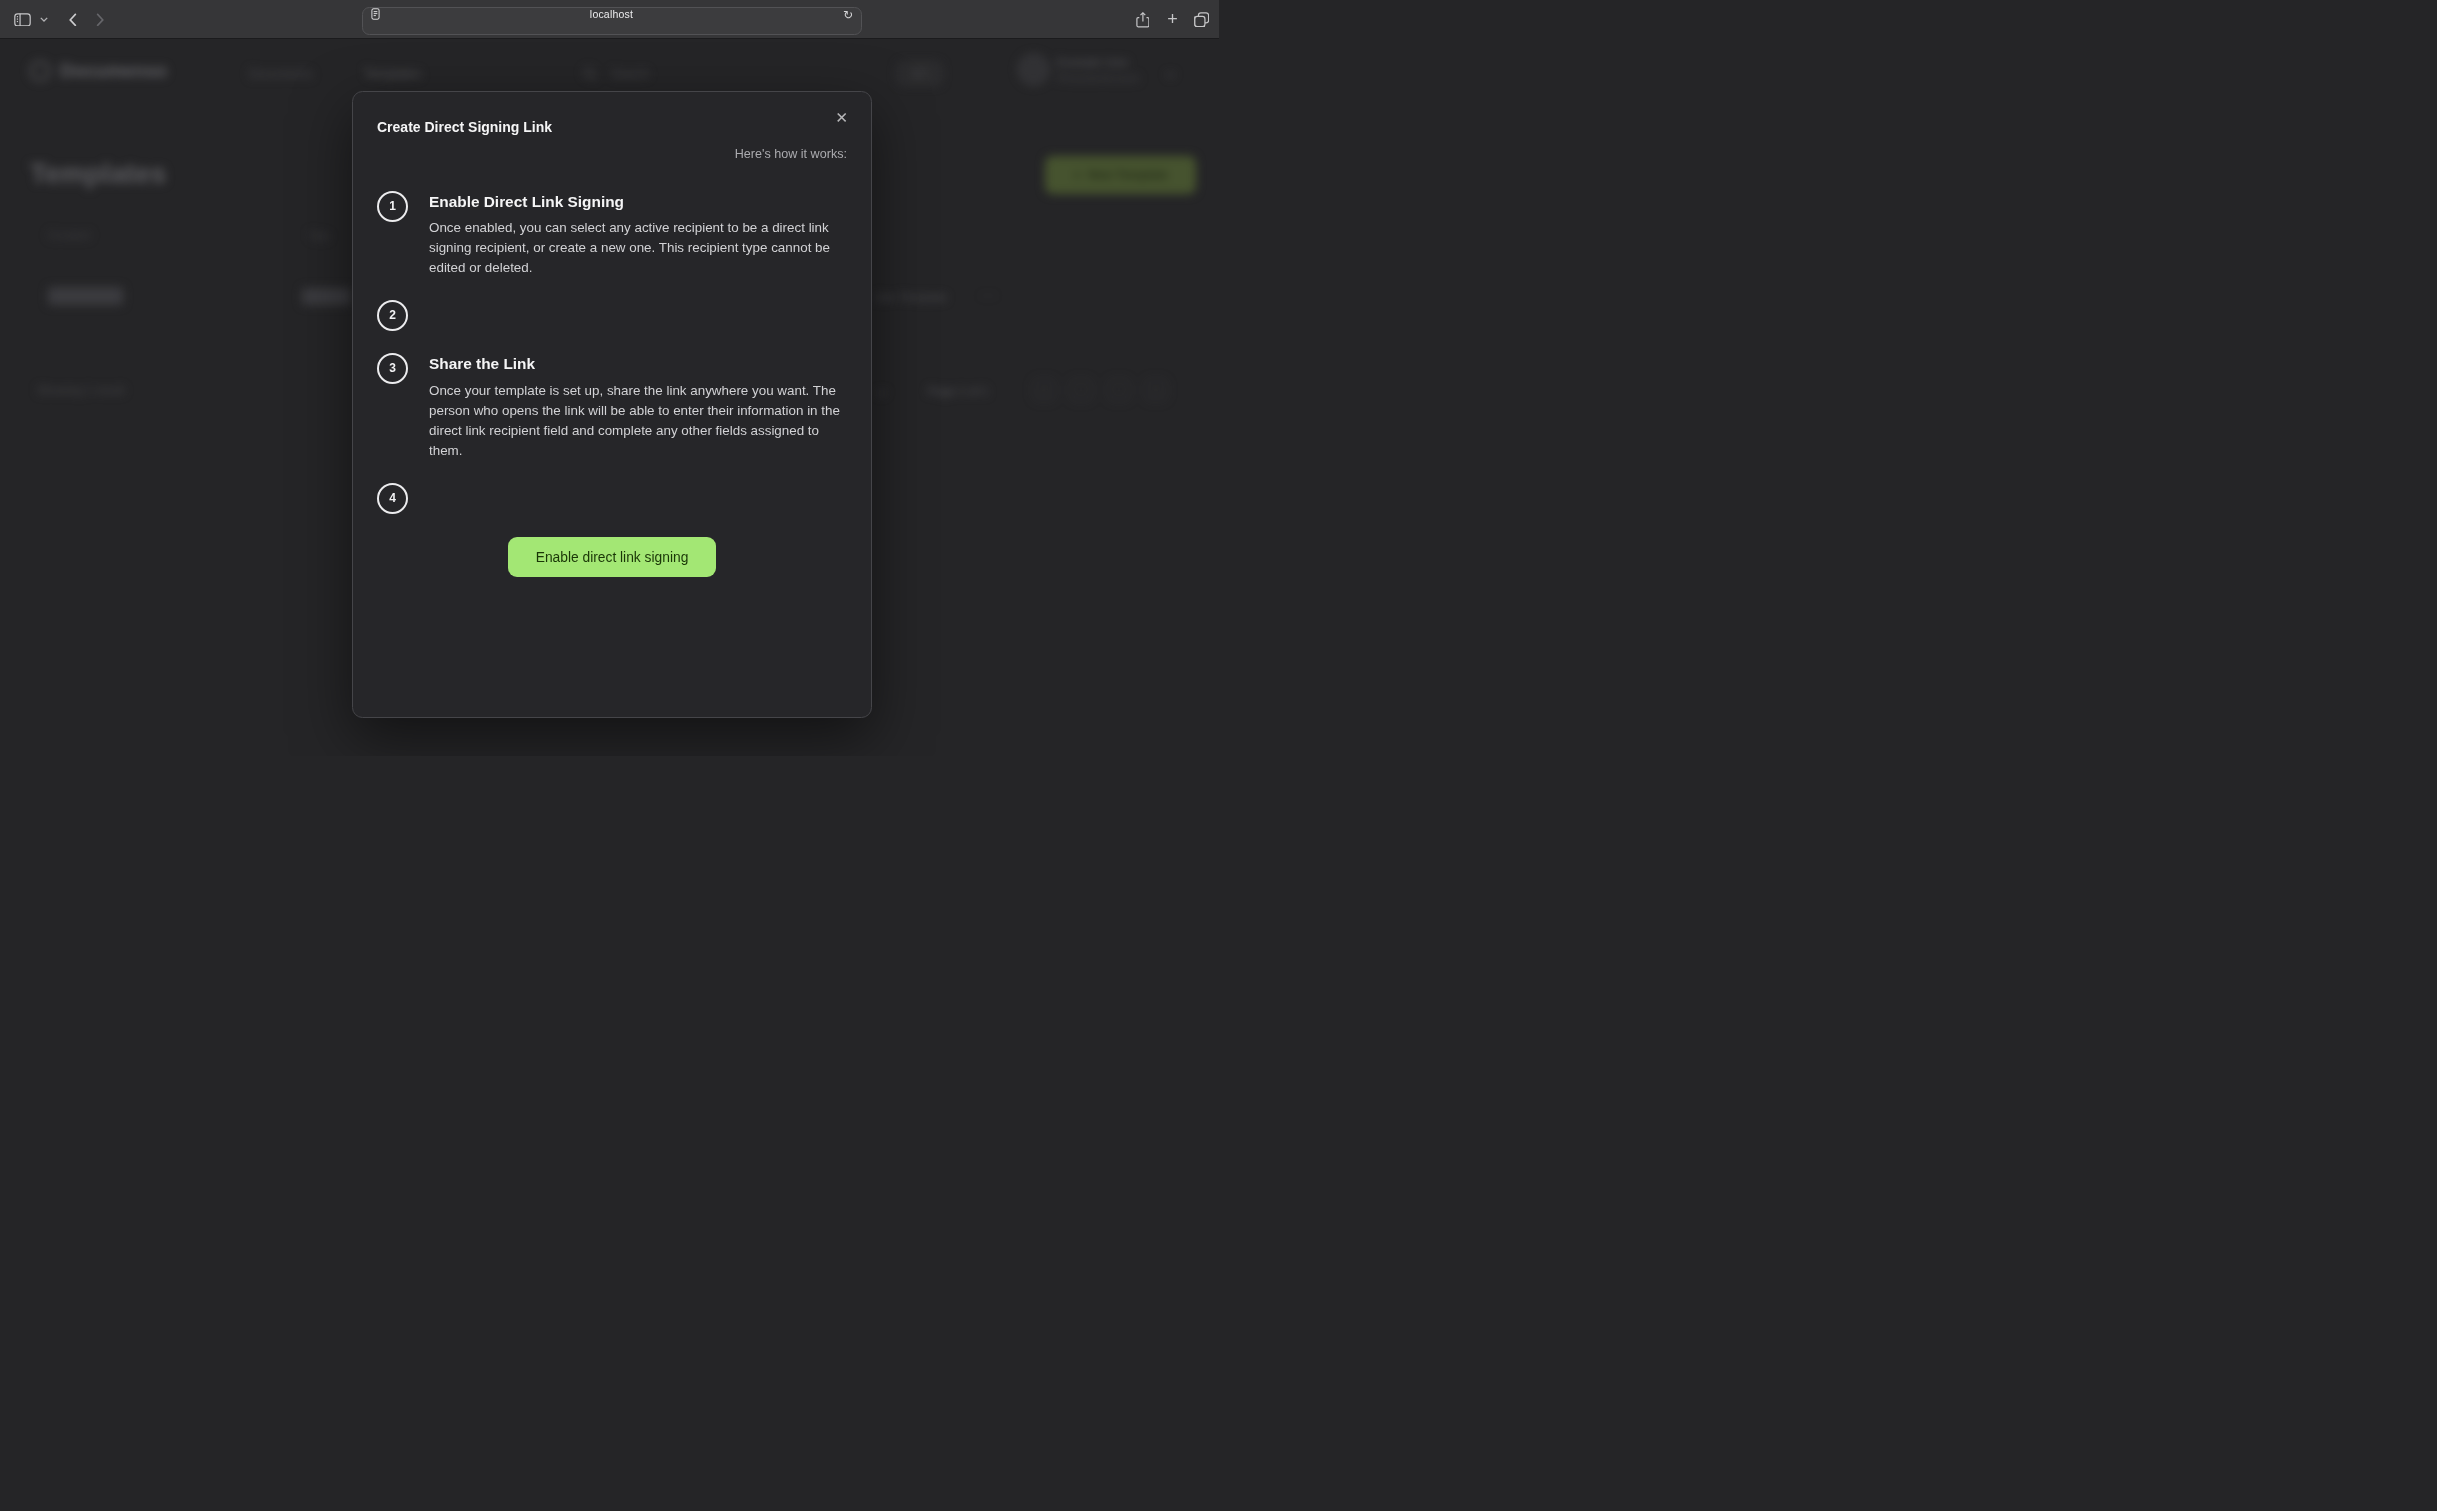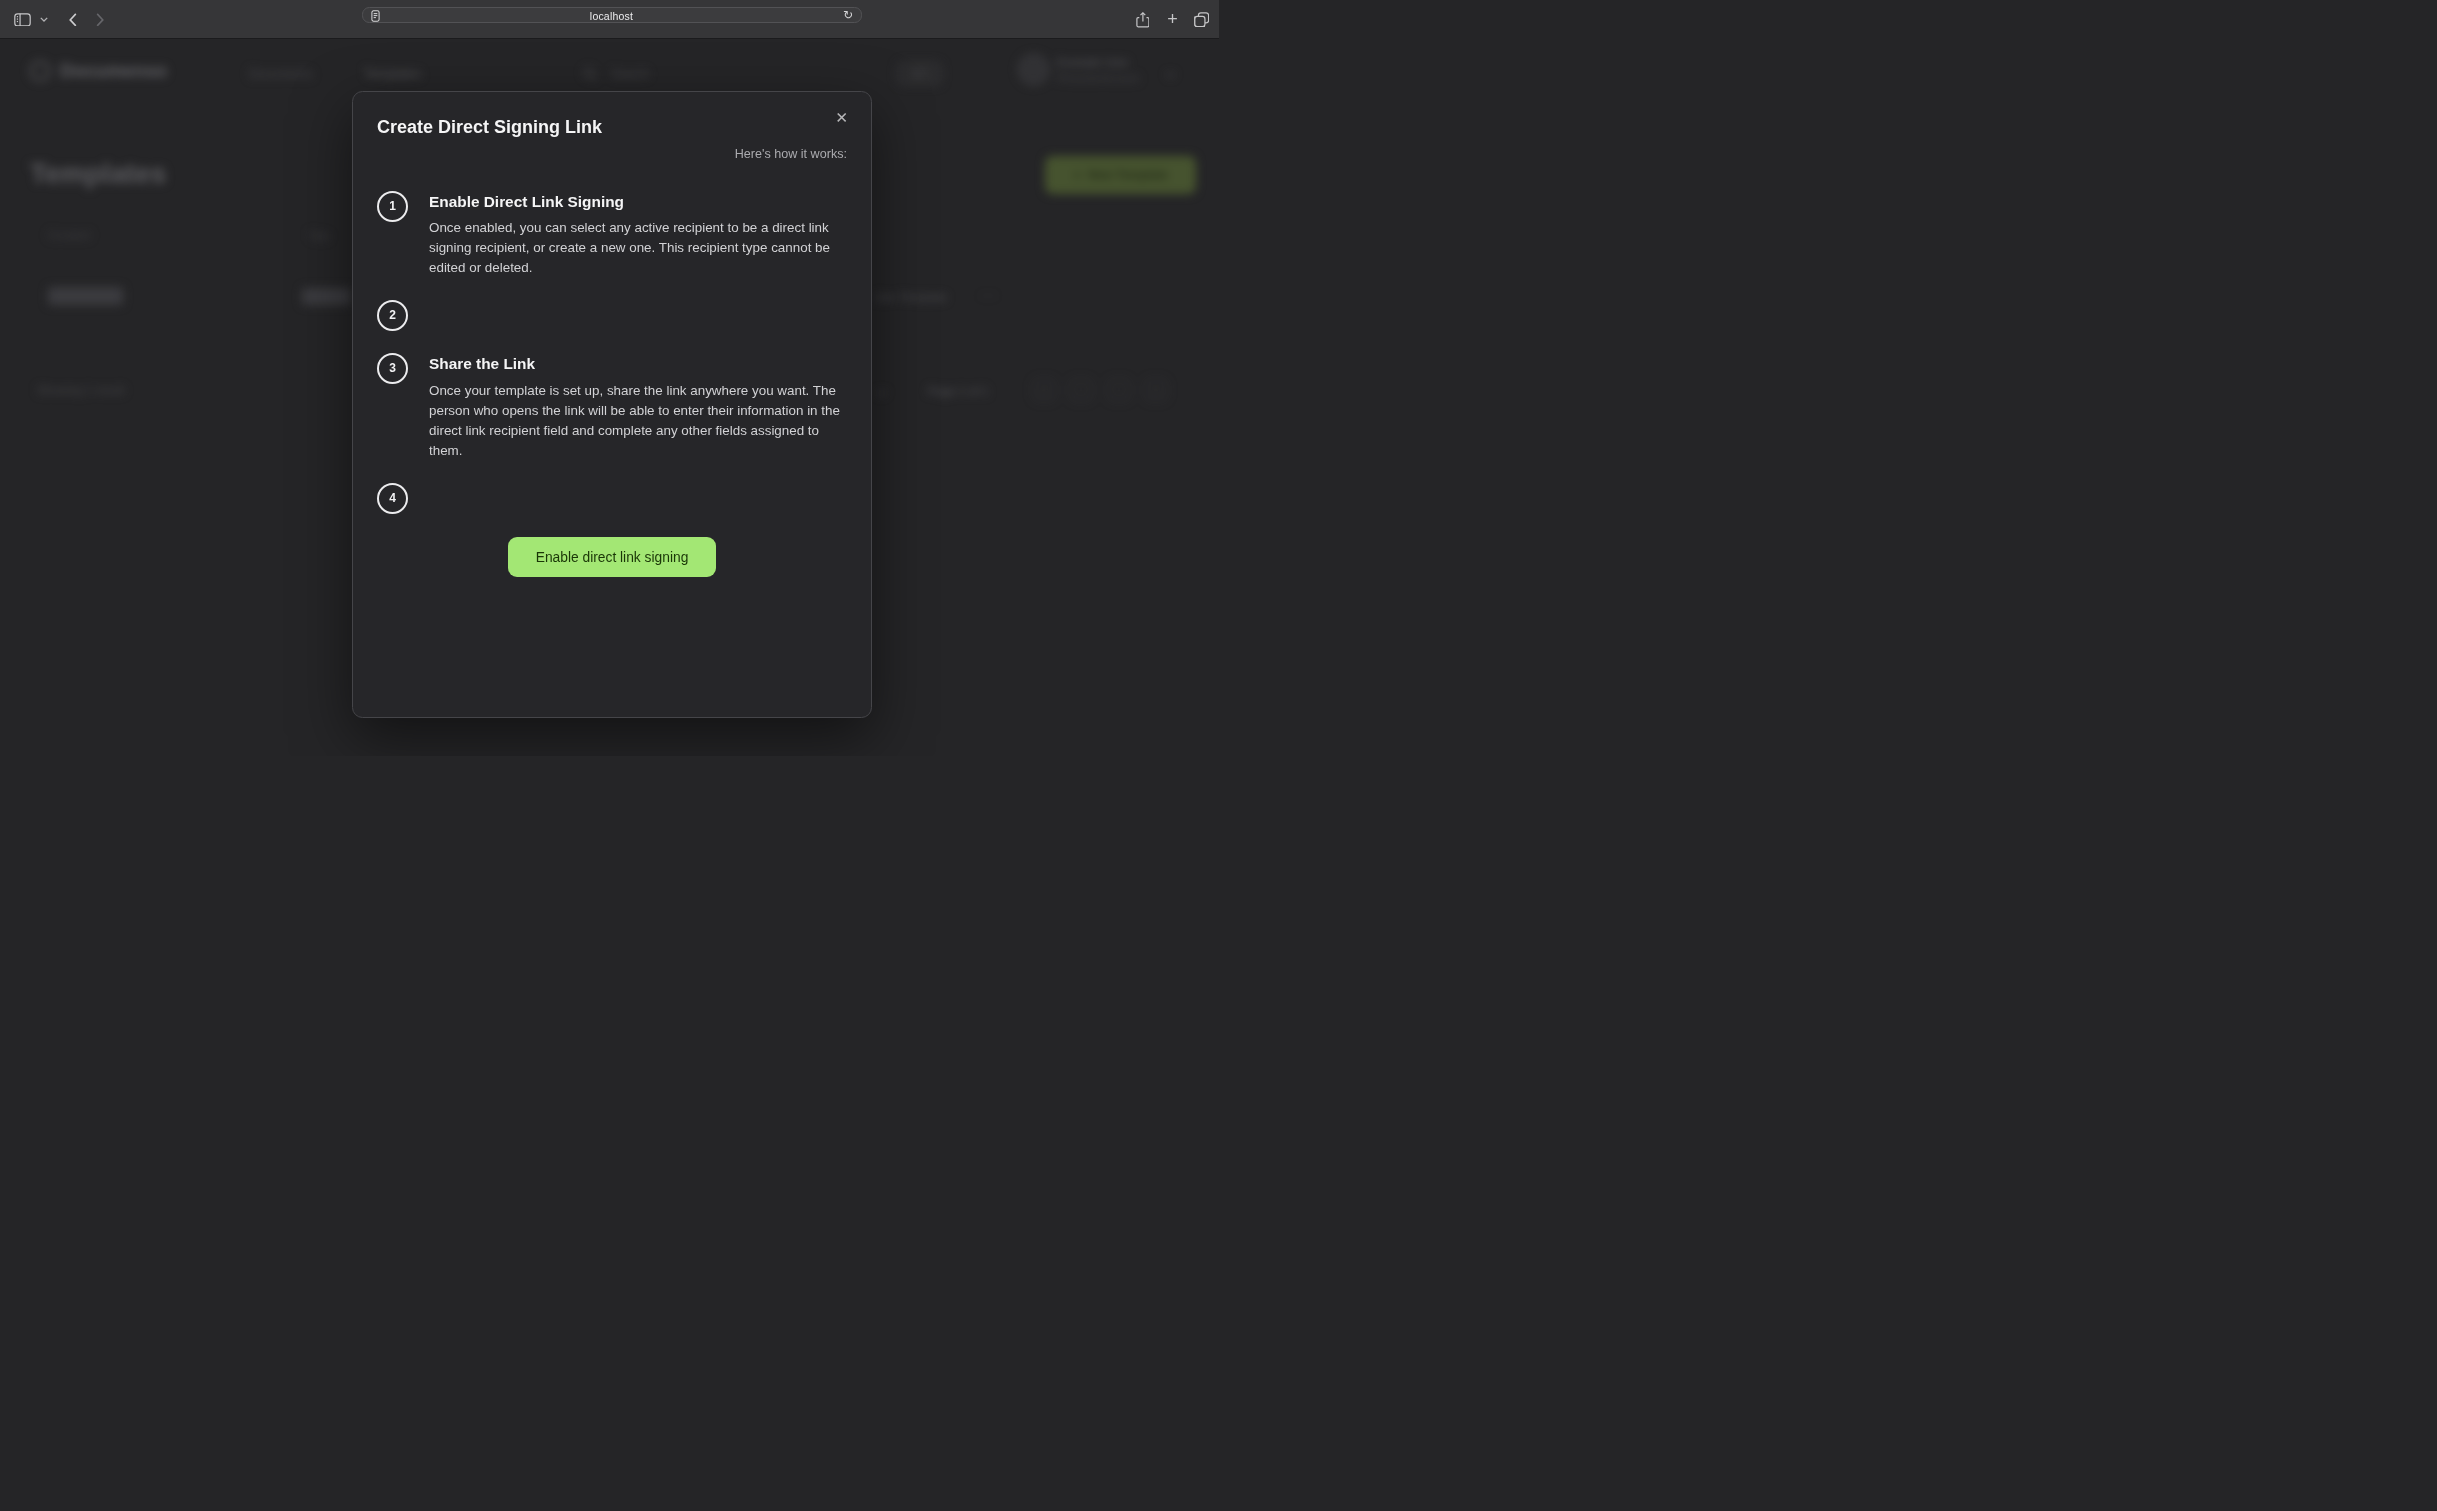--- a/index.html
+++ b/index.html
@@ -9,23 +9,23 @@
     background:#252527; position:relative;
     -webkit-font-smoothing:antialiased;
   }
 
   
   .chrome { position:absolute; top:0; left:0; right:0; height:39px;
     background:#363638; border-bottom:0.8px solid #1b1b1d;
     display:flex; align-items:center; }
   .chrome svg { display:block; }
   .tb-btn { position:absolute; top:0; height:39px; display:flex; align-items:center; justify-content:center; color:#c6c6c8; }
-  .urlbar { position:absolute; left:362px; top:7.3px; width:500px; height:16px;
+  .urlbar { position:absolute; left:362px; top:7.3px; width:500px; height:28px;
     background:#3c3c3e; border:0.8px solid #525255; border-radius:7.3px;
-    display:flex; align-items:flex-end; padding:0 8px; }
+    display:flex; align-items:flex-start; padding:0 8px; }
   .url-text { flex:1; text-align:center; font-size:10.5px; color:#ededef; letter-spacing:0.2px; }
 
   
   .page { position:absolute; top:39px; left:0; width:1219px; height:717px; background:#252527; overflow:hidden; }
   .app-bg { position:absolute; inset:0; filter:blur(4.9px); }
   .abs { position:absolute; }
   .blob { background:#3b3b3f; border-radius:4px; }
 
   .brand-text { font-size:18.7px; font-weight:bold; color:#626266; }
   .nav-item { font-size:12.6px; }
@@ -39,21 +39,21 @@
   .pag-btn { width:22px; height:22px; border:0.8px solid #39393d; border-radius:4.9px; color:#4c4c50;
     font-size:10.5px; display:flex; align-items:center; justify-content:center; }
 
   
   .modal { position:absolute; left:352px; top:91px; width:520px; height:627px;
     background:#262629; border:0.8px solid #454549; border-radius:10.5px;
     box-shadow:0 20px 57px rgba(0,0,0,.5); padding:24px 24px 0 24px; }
   .modal-close { position:absolute; top:16px; right:19.5px; width:19.5px; height:19.5px;
     color:#b6b6b8; font-size:15.4px; line-height:19.5px; text-align:center; cursor:pointer; background:none; border:none;
     font-family:inherit; }
-  .modal-title { font-size:18px; line-height:23px; font-weight:bold; color:#f5f5f6; }
+  .modal-title { font-size:14px; line-height:23px; font-weight:bold; color:#f5f5f6; }
   .modal-sub { margin-top:6.5px; font-size:12.6px; line-height:16px; color:#ababaf;text-align:right; }
   .steps { margin-top:29px; }
   .step { display:flex; gap:21px; margin-bottom:22px; }
   .step-circle { flex:0 0 31px; width:31px; height:31px; border:2px solid #ececee; border-radius:50%;
     color:#f2f2f4; font-size:12px; font-weight:bold; text-align:center; line-height:27px; }
   .step-title { font-size:15.4px; line-height:18.7px; font-weight:bold; color:#f5f5f6; margin:2.4px 0 6.5px; }
   .step-body { font-size:13.4px; line-height:20px; color:#d2d2d5; max-width:415px; }
   .cta-row { display:flex; justify-content:center; margin-top:23.5px; }
   .cta { height:40px; padding:0 27.6px; border:none; border-radius:9px; background:#a3e774;
     color:#1a3607; font-size:13.8px; font-weight:500; font-family:inherit; cursor:pointer; }

